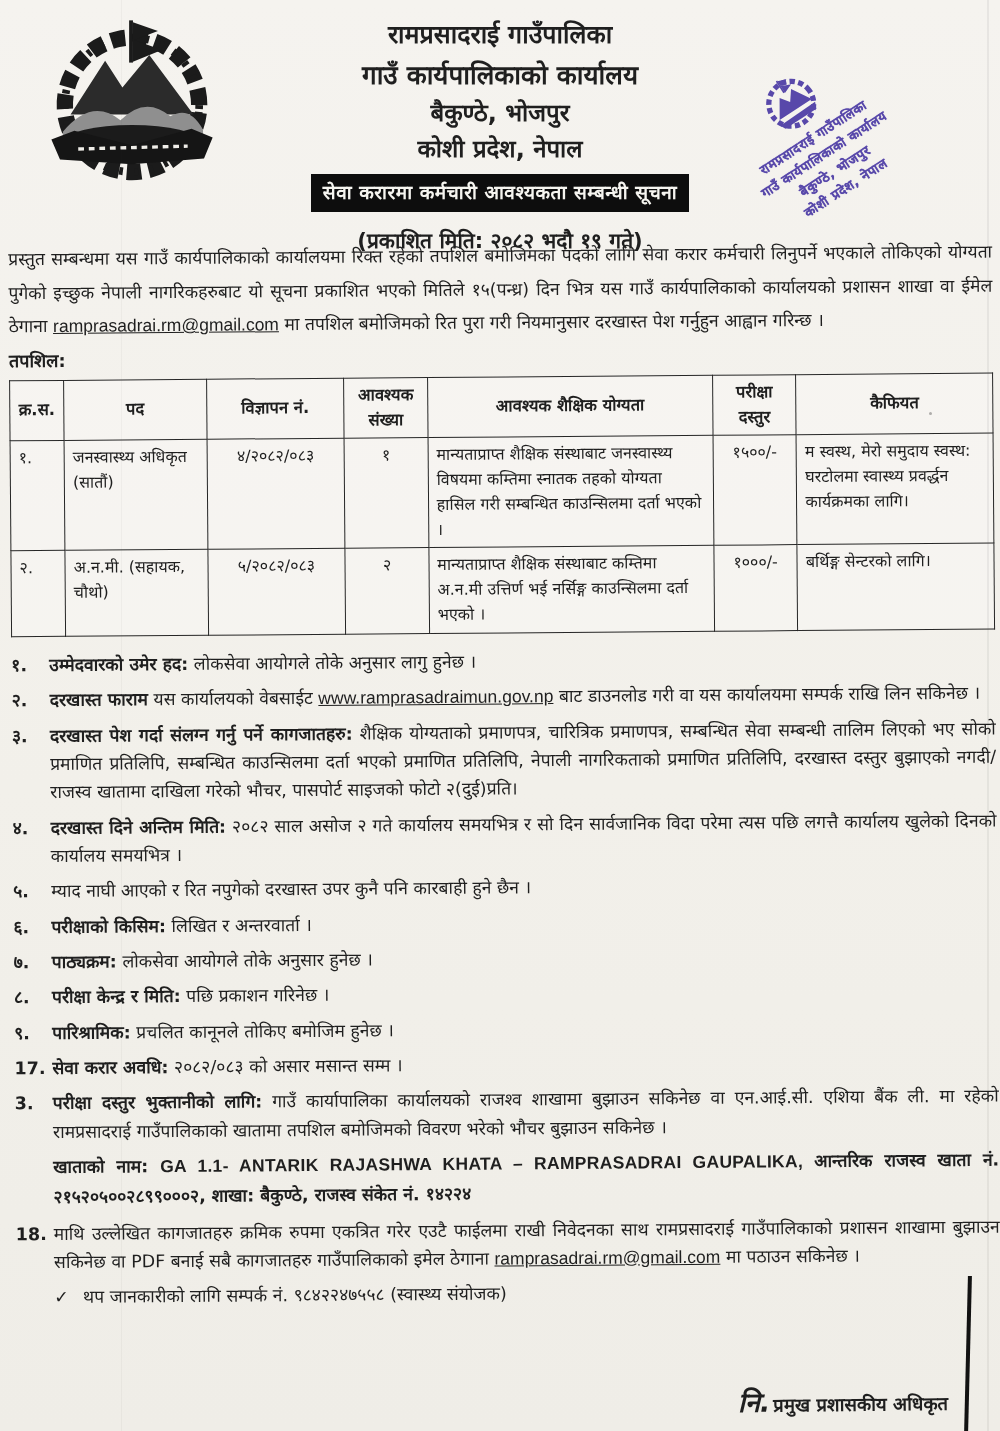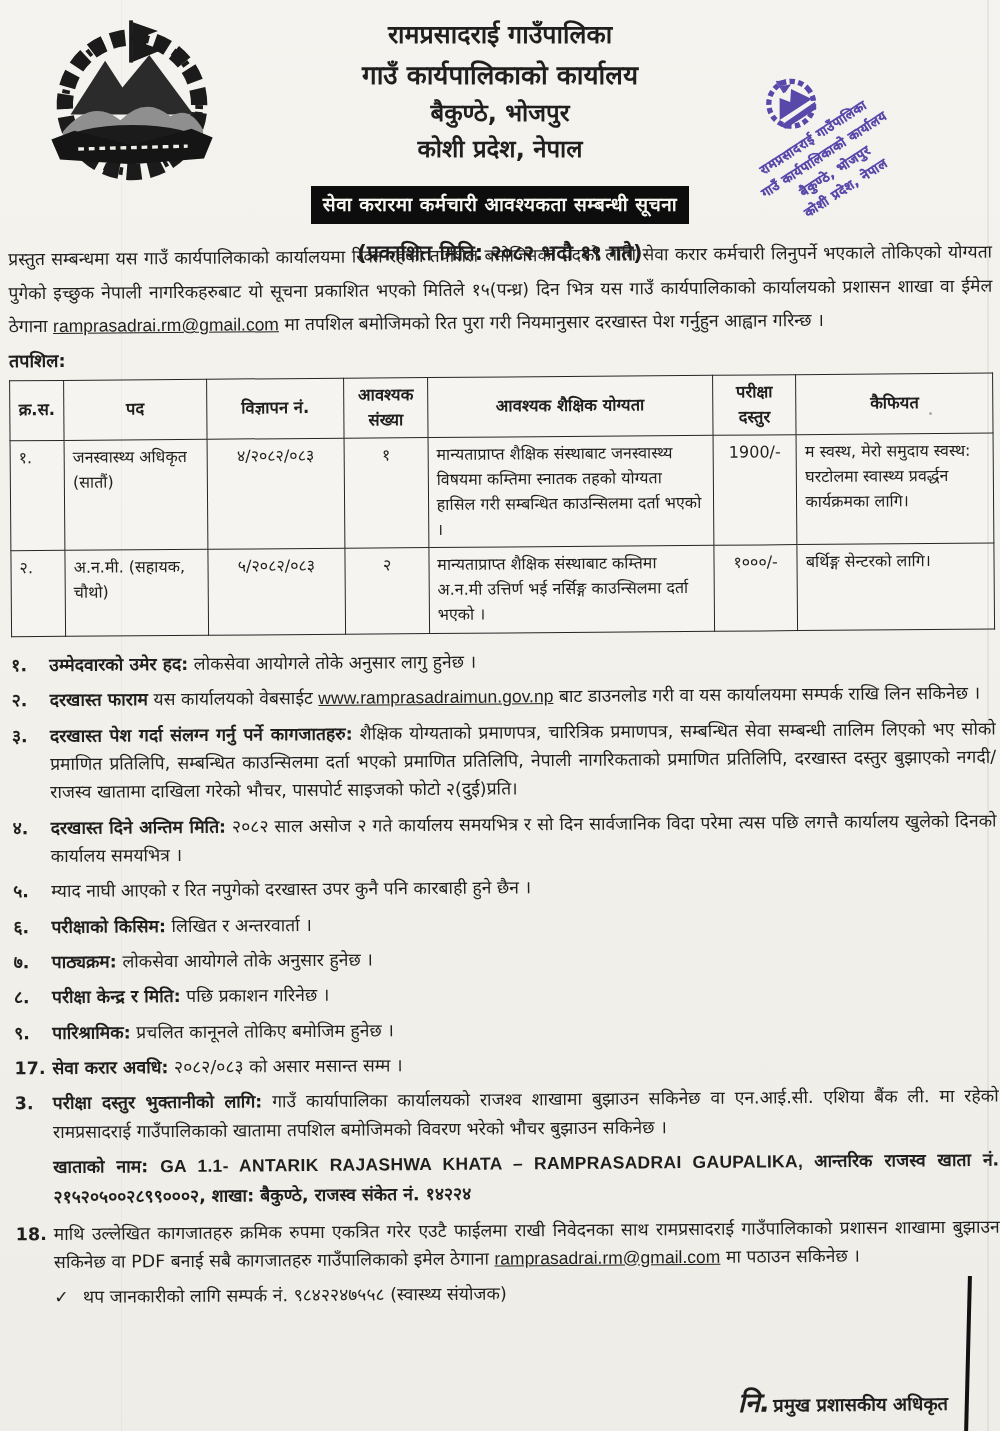--- a/index.html
+++ b/index.html
@@ -11,21 +11,21 @@
     color:#1f1f1f;
   }
   
   .logo{position:absolute;left:36px;top:12px;width:192px;height:178px;}
   .head-center{position:absolute;left:250px;top:16px;width:500px;text-align:center;}
   .h-line1{font-size:25px;font-weight:bold;line-height:1.55;}
   .h-line2{font-size:26px;font-weight:bold;line-height:1.55;}
   .h-line3{font-size:24px;font-weight:bold;line-height:1.5;}
   .h-line4{font-size:24px;font-weight:bold;line-height:1.5;}
   .banner{display:inline-block;background:#0d0d0d;color:#f6f5f0;font-size:19px;font-weight:bold;
-    padding:5px 12px 7px;margin-top:19px;letter-spacing:.5px;}
+    padding:5px 12px 7px;margin-top:7px;letter-spacing:.5px;}
   .published{font-size:21px;font-weight:bold;margin-top:14px;}
   
   .stamp{position:absolute;left:688px;top:66px;width:250px;text-align:center;
     transform:rotate(-33deg);color:#4b3aa5;opacity:.92;text-shadow:0 0 .7px #4b3aa5;}
   .stamp .s-line{font-size:13px;font-weight:bold;line-height:1.55;letter-spacing:.6px;white-space:nowrap;}
   .stamp svg{display:block;margin:0 auto 2px auto;}
   
   .content{position:absolute;left:8px;top:243px;width:984px;transform:rotate(-0.45deg);transform-origin:40px 0;}
   .intro{font-size:17.5px;line-height:1.92;text-align:justify;}
   .lat{font-family:"Liberation Sans",sans-serif;}
@@ -124,21 +124,21 @@
           <th>कैफियत</th>
         </tr>
       </thead>
       <tbody>
         <tr>
           <td>१.</td>
           <td>जनस्वास्थ्य अधिकृत (सातौं)</td>
           <td class="c-center">४/२०८२/०८३</td>
           <td class="c-center">१</td>
           <td>मान्यताप्राप्त शैक्षिक संस्थाबाट जनस्वास्थ्य विषयमा कम्तिमा स्नातक तहको योग्यता हासिल गरी सम्बन्धित काउन्सिलमा दर्ता भएको ।</td>
-          <td class="c-center">1900/-</td>
+          <td class="c-center">१५००/-</td>
           <td>म स्वस्थ, मेरो समुदाय स्वस्थ: घरटोलमा स्वास्थ्य प्रवर्द्धन कार्यक्रमका लागि।</td>
         </tr>
         <tr>
           <td>२.</td>
           <td>अ.न.मी. (सहायक, चौथो)</td>
           <td class="c-center">५/२०८२/०८३</td>
           <td class="c-center">२</td>
           <td>मान्यताप्राप्त शैक्षिक संस्थाबाट कम्तिमा अ.न.मी उत्तिर्ण भई नर्सिङ्ग काउन्सिलमा दर्ता भएको ।</td>
           <td class="c-center">१०००/-</td>
           <td>बर्थिङ्ग सेन्टरको लागि।</td>

